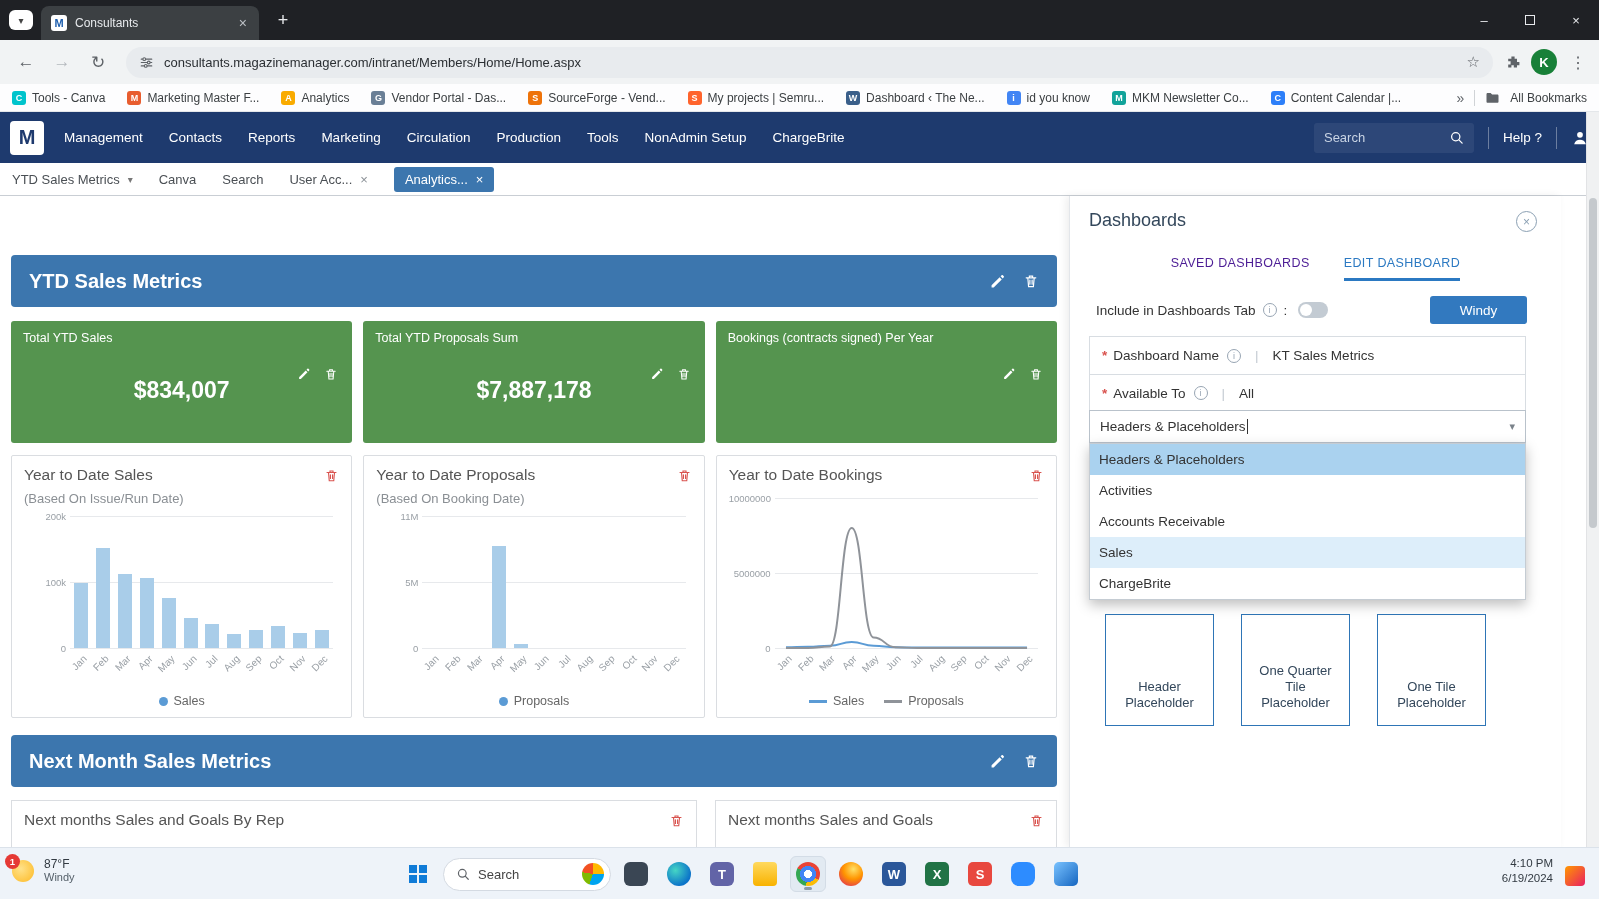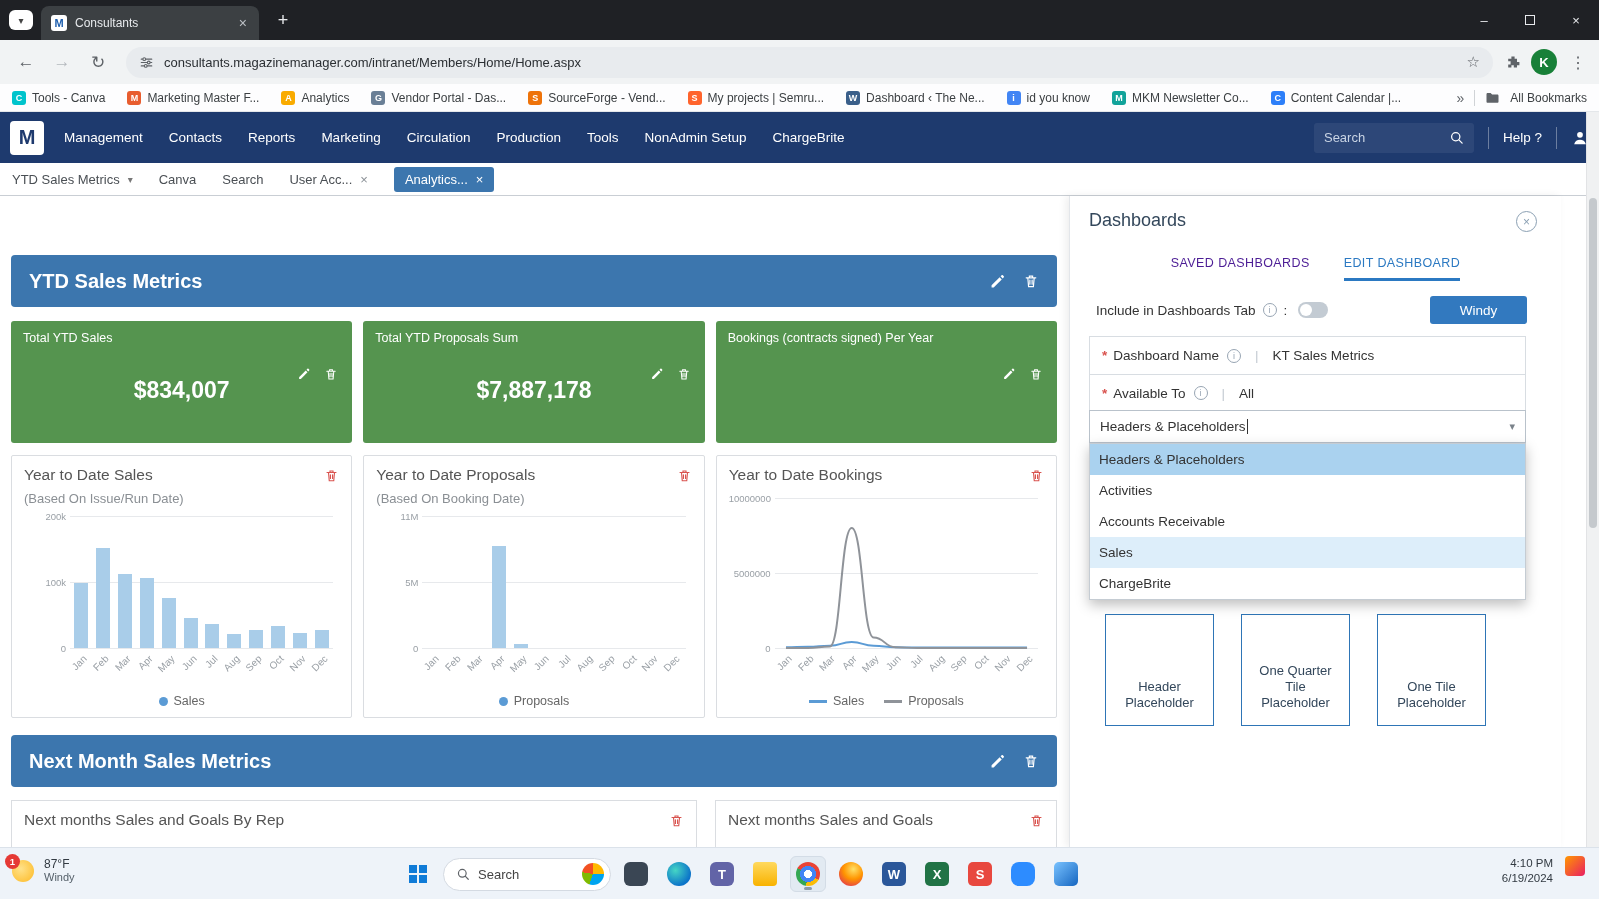--- a/index.html
+++ b/index.html
@@ -133,21 +133,21 @@
   .tb-start{width:36px;height:36px;display:flex;align-items:center;justify-content:center}
   .winlogo{display:grid;grid-template-columns:8px 8px;grid-template-rows:8px 8px;gap:1.5px}
   .winlogo i{background:#0f7bd7;display:block}
   .tb-search{width:168px;height:33px;background:#fff;border:1px solid #d4dae2;border-radius:17px;display:flex;align-items:center;padding:0 6px 0 12px;gap:8px;color:#444;font-size:13px}
   .bingdot{margin-left:auto;width:22px;height:22px;border-radius:50%;background:conic-gradient(#ffb900 0 90deg,#00a4ef 90deg 200deg,#7fba00 200deg 280deg,#f25022 280deg)}
   .tbapps{display:flex;align-items:center;gap:7px}
   .tbicon{width:36px;height:36px;border-radius:6px;display:flex;align-items:center;justify-content:center;position:relative}
   .tbicon.active{background:#e2eaf2;border:1px solid #d3dce6}
   .tbicon.active::after{content:"";position:absolute;bottom:1px;left:13px;right:13px;height:3px;border-radius:2px;background:#8a9aa9}
   .tbicon .ic{width:24px;height:24px;display:flex;align-items:center;justify-content:center;color:#fff;font-size:13px;font-weight:bold}
-  .tb-tray{position:absolute;right:14px;top:8px;display:flex;align-items:flex-start;gap:12px}
+  .tb-tray{position:absolute;right:14px;top:8px;display:flex;align-items:flex-end;gap:12px}
   .tray-time{text-align:right;color:#323a42;font-size:11.5px;line-height:15px}
   .tray-ico{width:20px;height:20px;border-radius:4px;background:linear-gradient(135deg,#ff9800,#e91e63)}
 </style>
 </head>
 <body>
 
 <div class="stage">
 
   <svg width="0" height="0" style="position:absolute">
     <defs>

